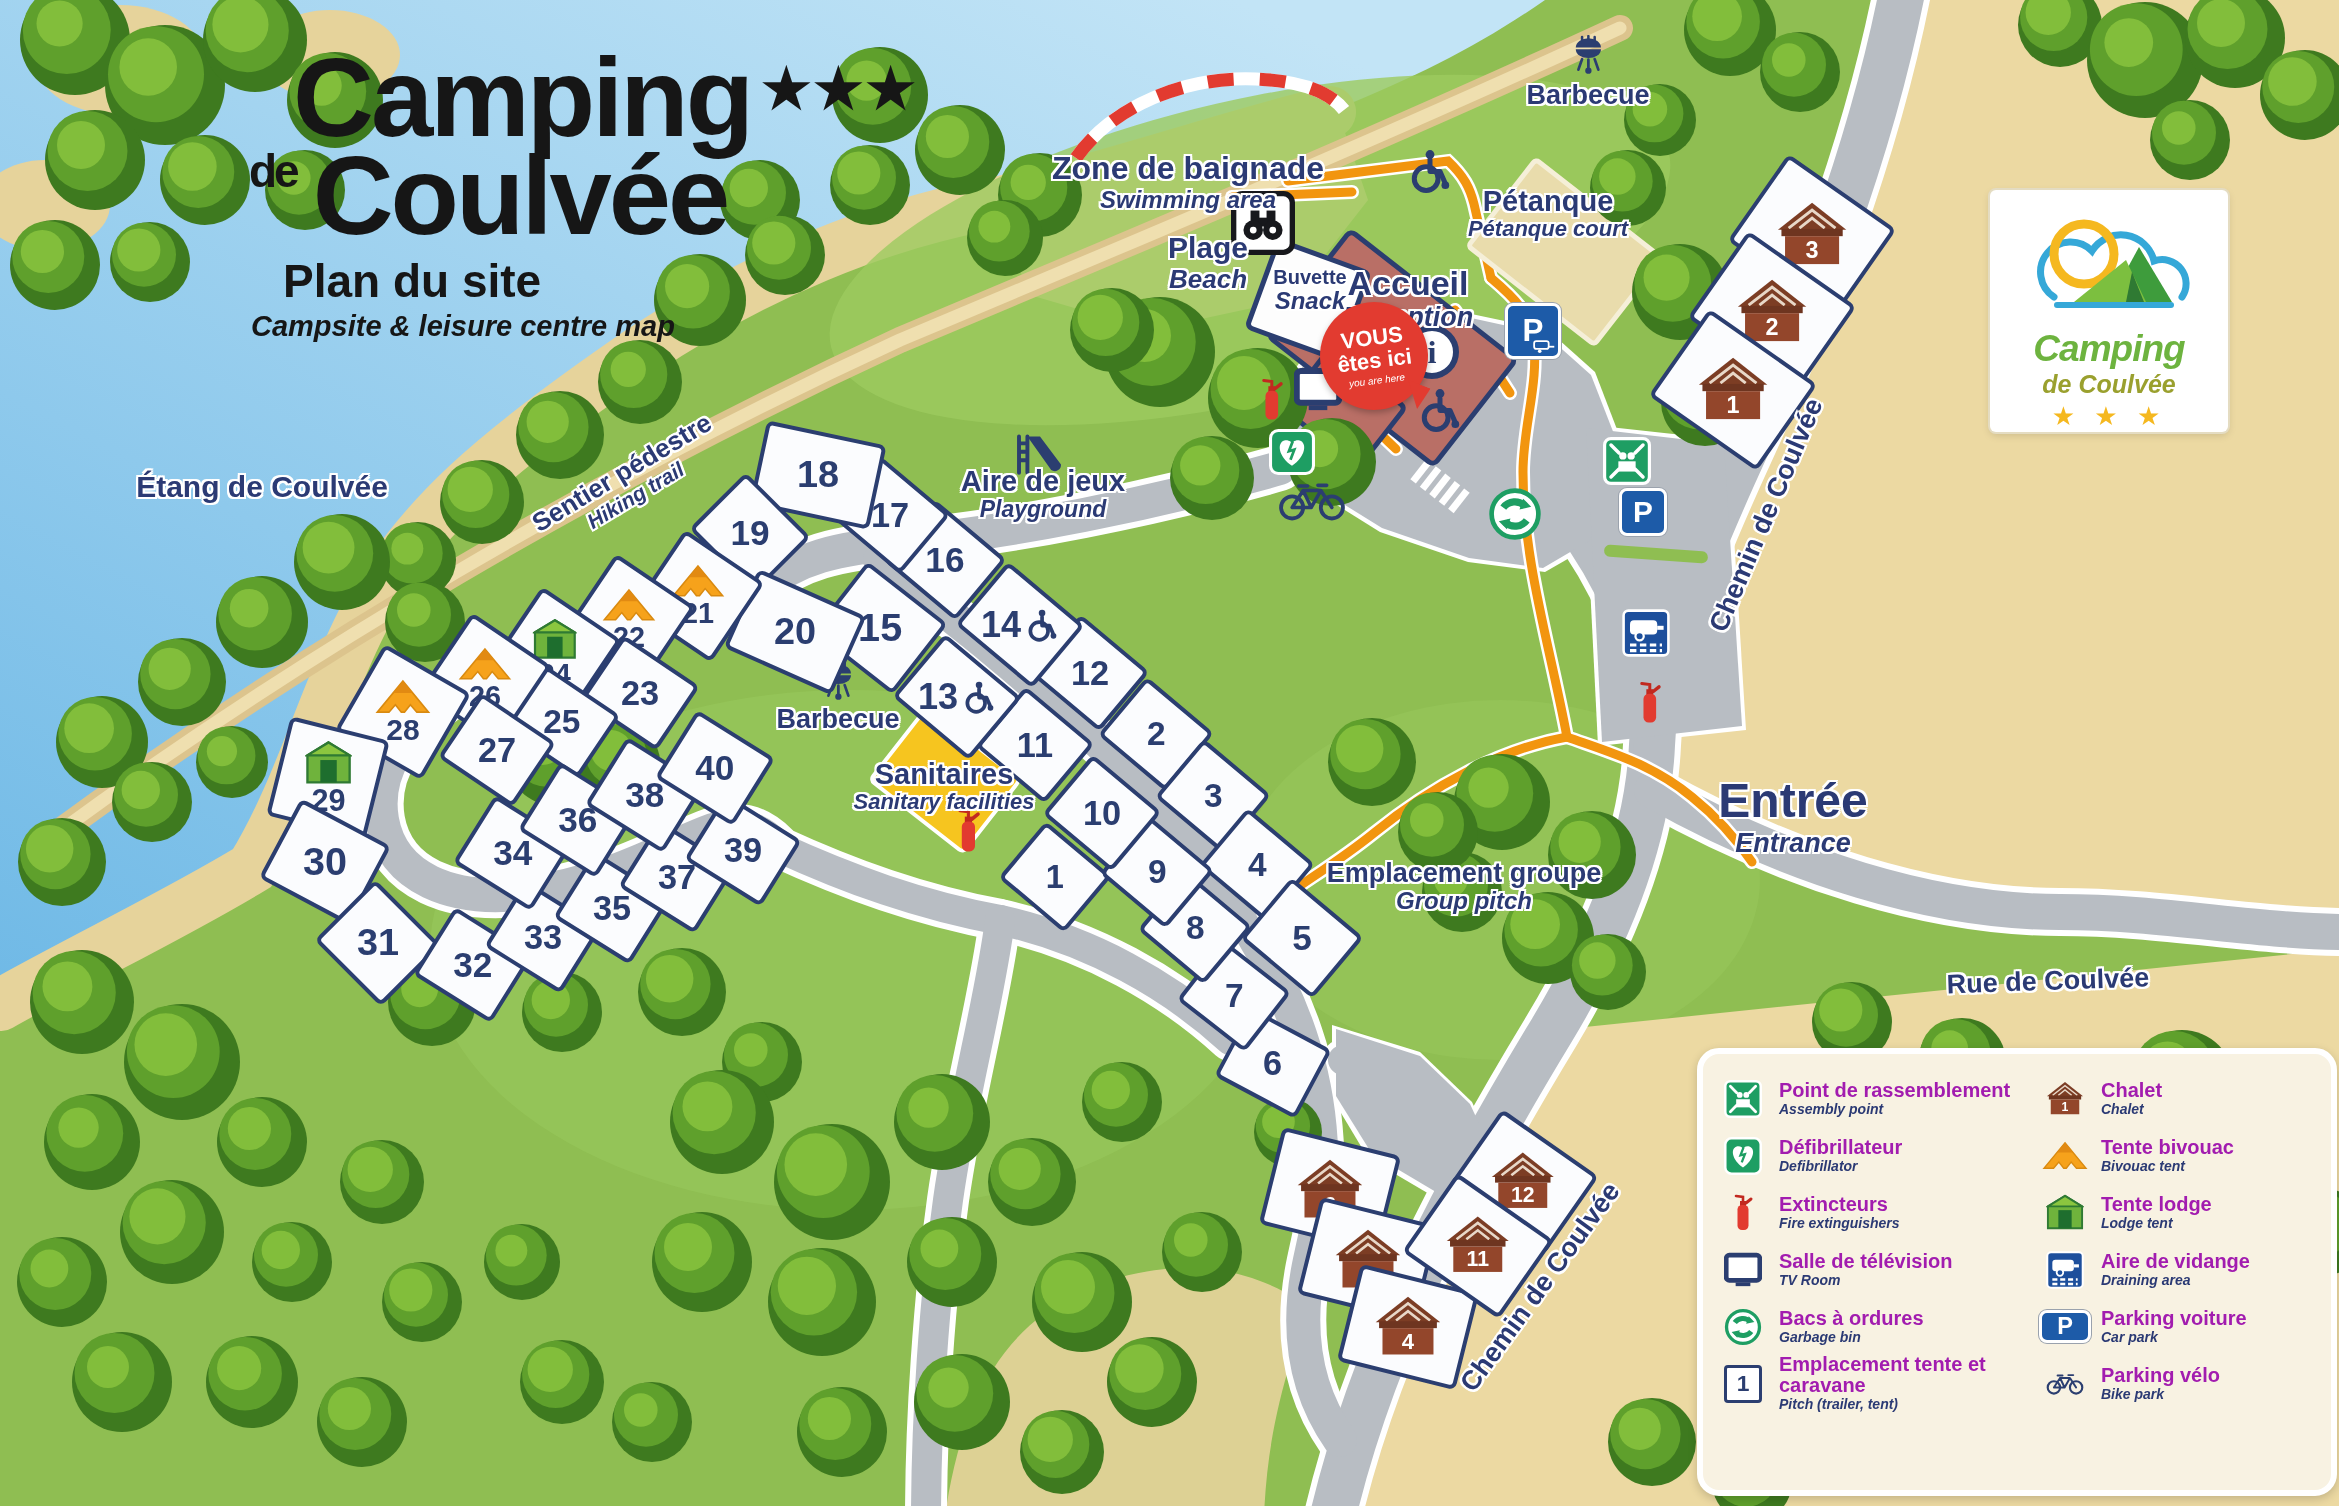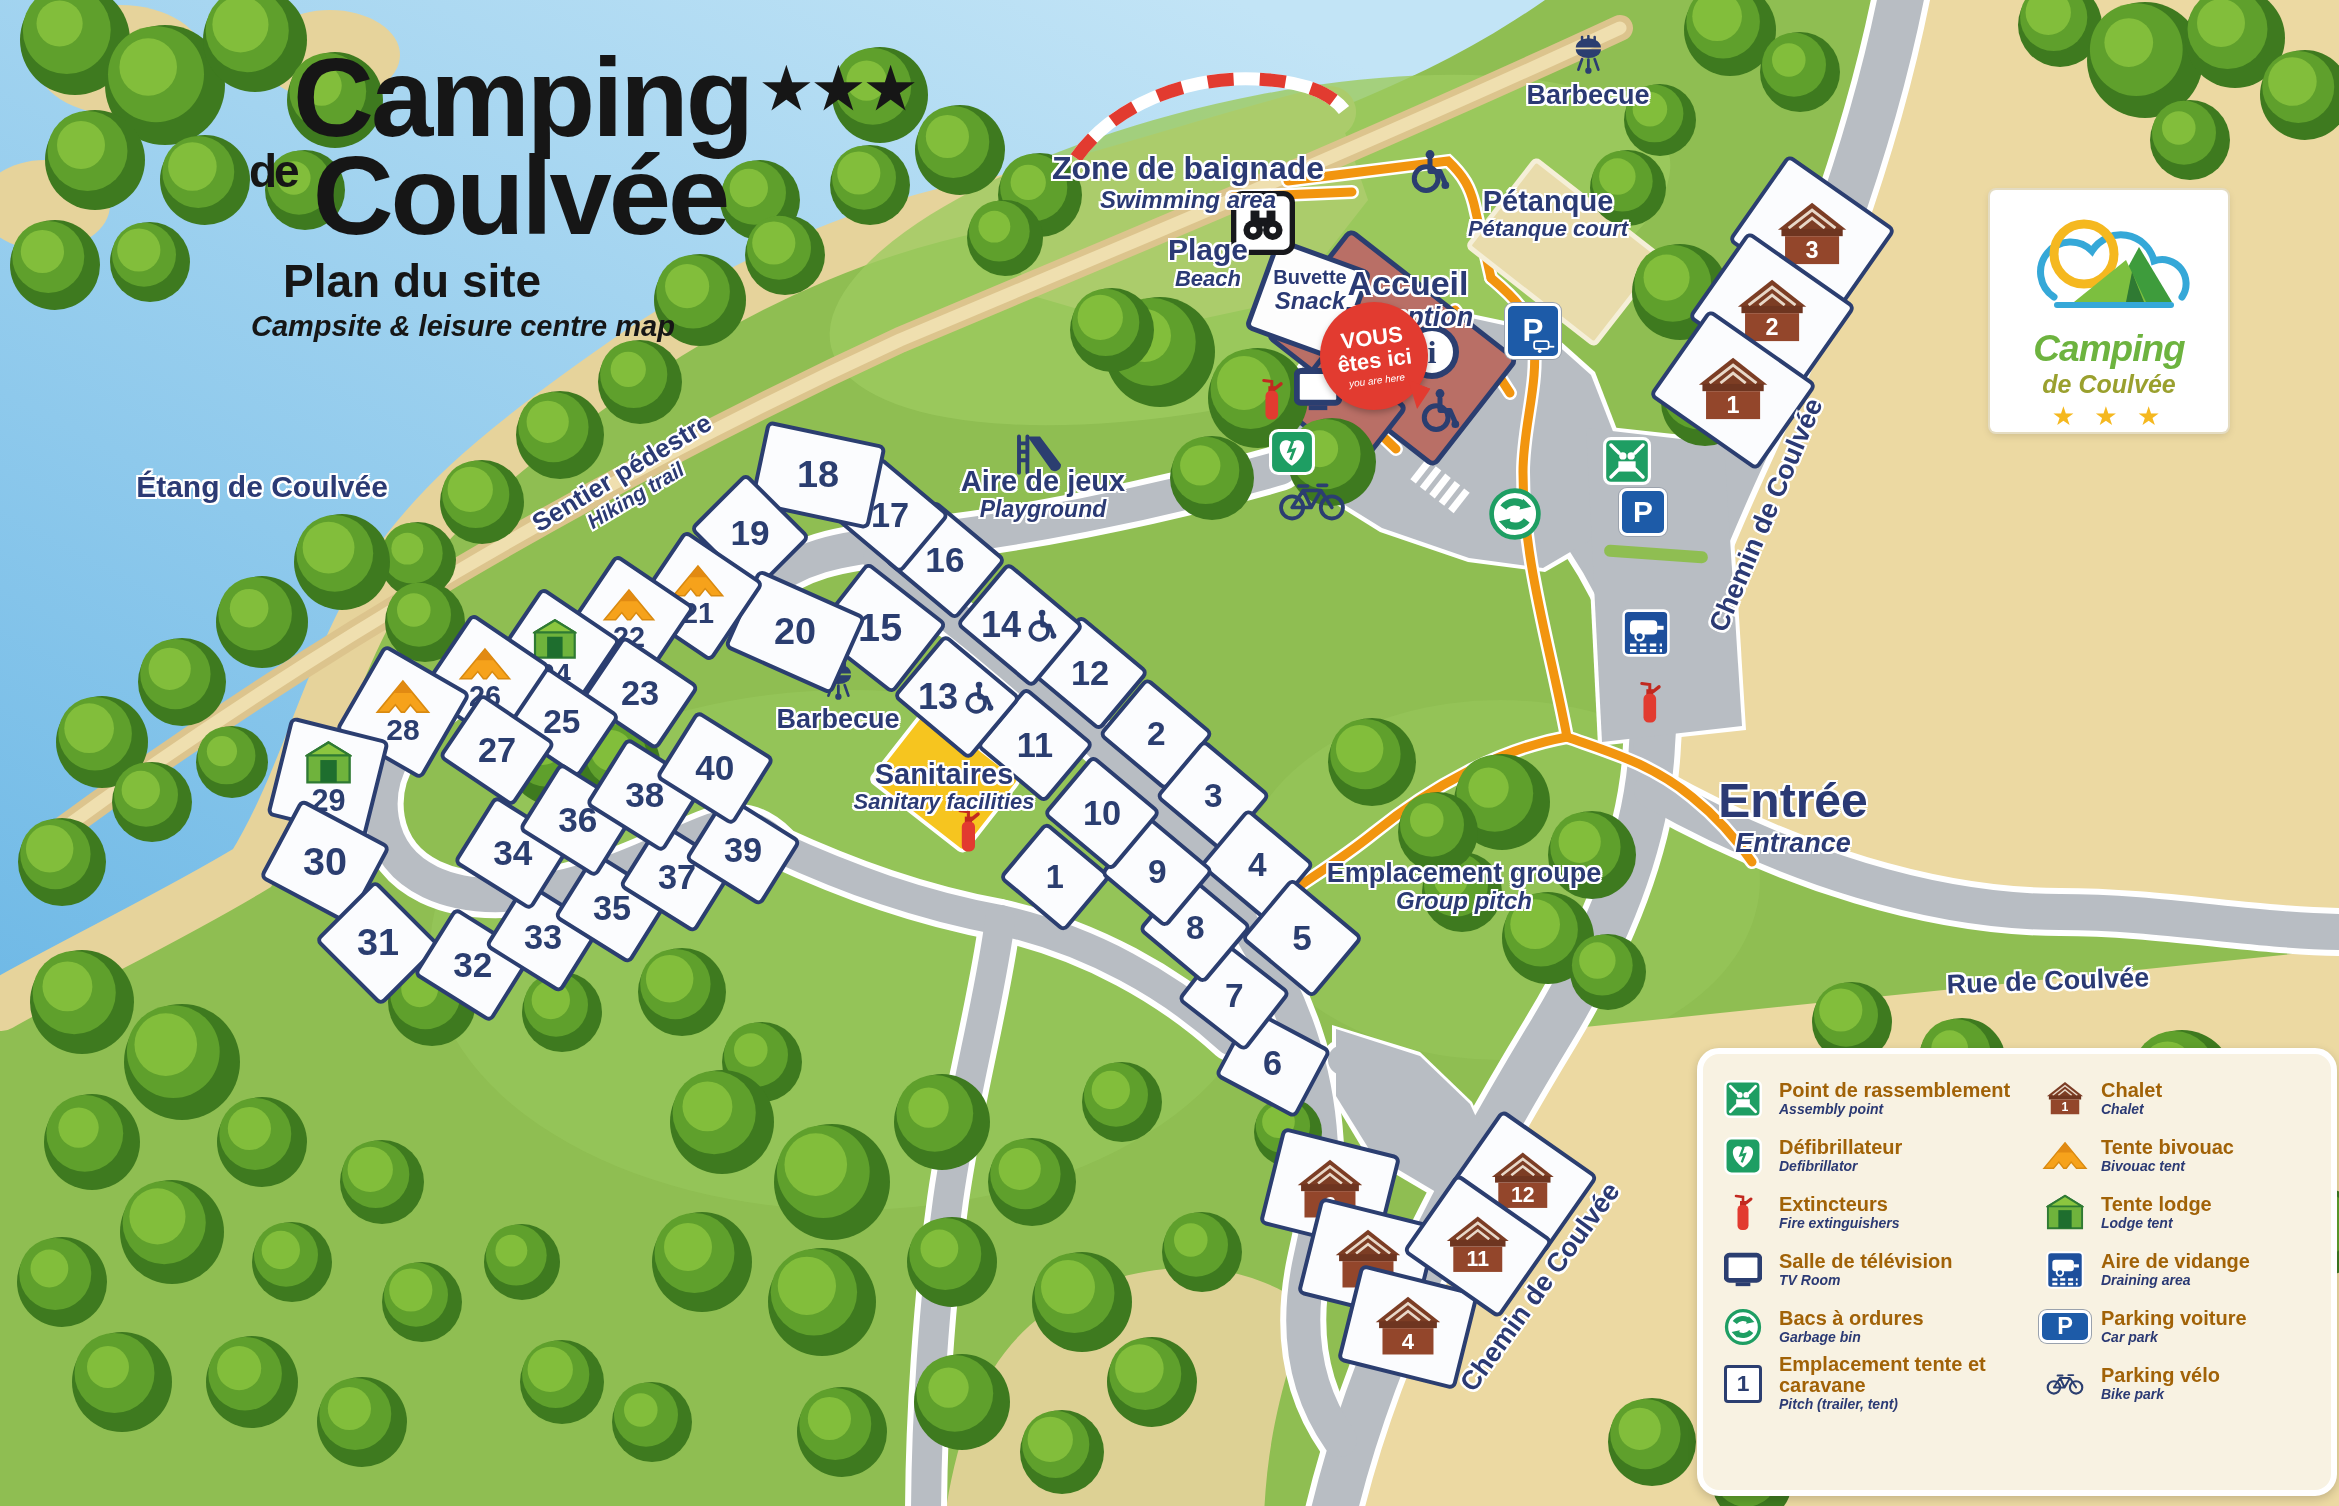--- a/index.html
+++ b/index.html
@@ -68,21 +68,21 @@
     position:absolute;left:1697px;top:1048px;width:640px;height:448px;background:#F8F2E2;
     border:6px solid #fff;border-radius:22px;z-index:30;box-shadow:0 3px 10px rgba(0,0,0,.18);
     padding:18px 0 0 16px;
   }
   .leg-col{position:absolute;top:16px;}
   .leg-col.left{left:14px;width:320px;}
   .leg-col.right{left:336px;width:290px;}
   .leg-item{display:flex;align-items:center;height:57px;}
   .leg-ic{width:52px;min-width:52px;display:flex;align-items:center;justify-content:center;}
   .leg-tx{margin-left:10px;line-height:1.05;}
-  .leg-fr{font-size:20px;font-weight:bold;color:#a16207;}
+  .leg-fr{font-size:20px;font-weight:bold;color:#a21caf;}
   .leg-en{font-size:14px;font-style:italic;font-weight:bold;color:#2B3A74;}
 </style>
 </head>
 <body>
 
 <div id="stage">
 
   <svg id="terrain" width="2339" height="1506" viewBox="0 0 2339 1506">
       <defs>
         <linearGradient id="wg" x1="0" y1="1" x2="0.8" y2="0">
@@ -1391,21 +1391,21 @@
     <div class="lbl" style="left:628px;top:483px;transform:translate(-50%,-50%) rotate(-31deg)">
       <span class="fr" style="font-size:26px">Sentier pédestre</span>
       <span class="en" style="font-size:21px">Hiking trail</span>
     </div>
     <div class="lbl" style="left:1188px;top:182px;transform:translate(-50%,-50%) rotate(0deg)">
       <span class="fr" style="font-size:32px">Zone de baignade</span>
       <span class="en" style="font-size:24px">Swimming area</span>
     </div>
     <div class="lbl" style="left:1208px;top:262px;transform:translate(-50%,-50%) rotate(0deg)">
       <span class="fr" style="font-size:30px">Plage</span>
-      <span class="en" style="font-size:22px">Beach</span>
+      <span class="en" style="font-size:26px">Beach</span>
     </div>
     <div class="lbl" style="left:1310px;top:291px;transform:translate(-50%,-50%) rotate(0deg)">
       <span class="fr" style="font-size:20px">Buvette</span>
       <span class="en" style="font-size:24px">Snack</span>
     </div>
     <div class="lbl" style="left:1408px;top:298px;transform:translate(-50%,-50%) rotate(0deg)">
       <span class="fr" style="font-size:34px">Accueil</span>
       <span class="en" style="font-size:27px">Reception</span>
     </div>
     <div class="lbl" style="left:1548px;top:214px;transform:translate(-50%,-50%) rotate(0deg)">

